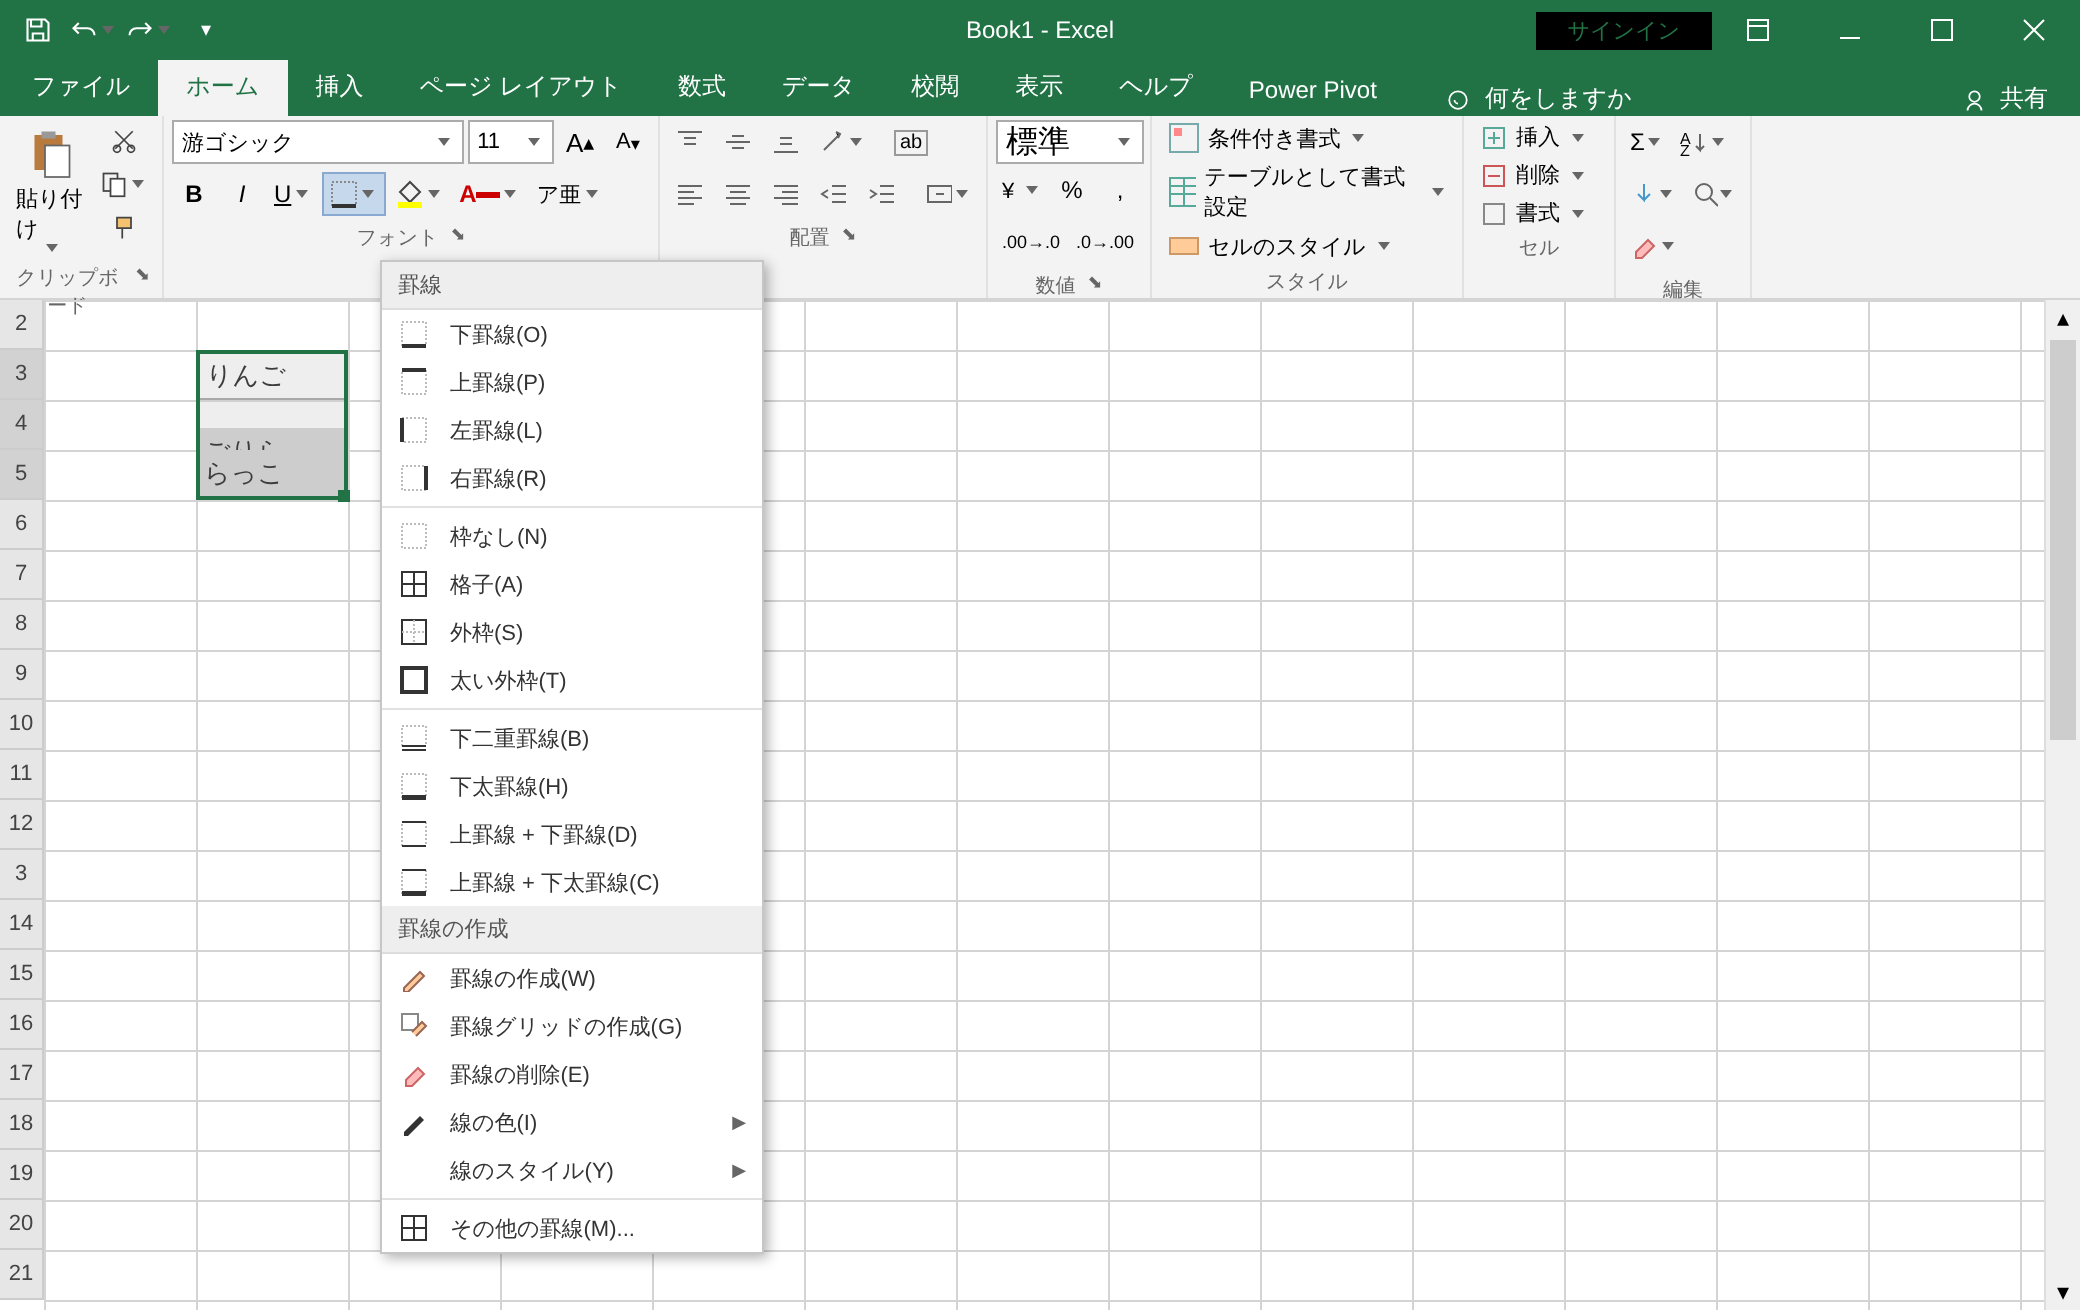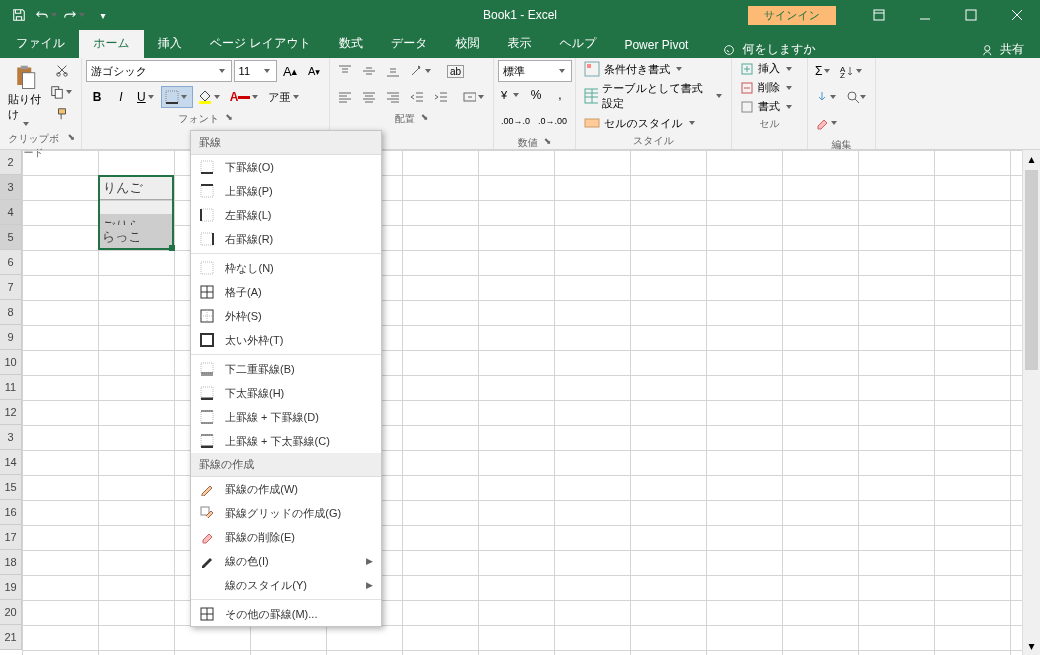--- a/index.html
+++ b/index.html
@@ -3,21 +3,21 @@
 <meta charset="utf-8">
 <style>
 *{margin:0;padding:0;box-sizing:border-box;font-family:"Yu Gothic UI","Meiryo",sans-serif}
 body{background:#fff;overflow:hidden;width:1040px;height:655px;font-size:12px}
 .titlebar{height:30px;background:#217346;display:flex;align-items:center;color:#fff;position:relative}
 .qat{display:flex;align-items:center;padding-left:6px;gap:2px}
 .qat-btn{width:26px;height:26px;display:flex;align-items:center;justify-content:center;color:#fff;cursor:pointer}
 .qat-btn svg{width:14px;height:14px}
 .title-text{position:absolute;left:50%;transform:translateX(-50%);font-size:12px}
 .window-controls{margin-left:auto;display:flex;align-items:center}
-.signin-btn{background:#fdba74;color:#217346;padding:2px 16px;font-size:11px;margin-right:20px;cursor:pointer}
+.signin-btn{background:#000000;color:#217346;padding:2px 16px;font-size:11px;cursor:pointer}
 .win-btn{width:46px;height:30px;display:flex;align-items:center;justify-content:center;cursor:pointer}
 .win-btn svg{width:12px;height:12px;stroke:#fff;fill:none;stroke-width:1}
 .tabbar{height:28px;background:#217346;display:flex;align-items:flex-end;padding-left:2px}
 .tab{padding:6px 14px;color:#fff;font-size:12px;cursor:pointer}
 .tab.active{background:#f3f3f3;color:#217346}
 .tell-me{display:flex;align-items:center;color:#fff;padding:0 10px;gap:6px;margin-left:10px}
 .share-btn{margin-left:auto;color:#fff;display:flex;align-items:center;gap:4px;padding:0 16px}
 .ribbon{height:92px;background:#f3f3f3;border-bottom:1px solid #d4d4d4;display:flex;position:relative}
 .ribbon-group{border-right:1px solid #e1e1e1;display:flex;flex-direction:column;padding:2px 4px}
 .ribbon-group-content{flex:1;display:flex;align-items:flex-start;gap:2px}
@@ -30,21 +30,21 @@
 .small-btn{width:24px;height:20px;display:flex;align-items:center;justify-content:center}
 .font-group{width:248px}
 .font-row{display:flex;gap:2px;margin-bottom:2px}
 .font-combo{width:148px;height:22px;border:1px solid #ababab;background:#fff;padding:0 4px;display:flex;align-items:center;font-size:11px}
 .size-combo{width:44px;height:22px;border:1px solid #ababab;background:#fff;padding:0 4px;display:flex;align-items:center;font-size:11px}
 .ribbon-btn{height:22px;min-width:22px;display:flex;align-items:center;justify-content:center;padding:0 3px;cursor:pointer}
 .dd{width:10px;display:flex;align-items:center;justify-content:center}
 .dd::after{content:'';border-left:3px solid transparent;border-right:3px solid transparent;border-top:4px solid #666}
 .align-group{width:164px}
 .number-group{width:82px}
-.number-combo{width:74px;height:22px;border:1px solid #ababab;background:#fff;padding:0 4px;display:flex;align-items:center;font-size:11px}
+.number-combo{width:74px;height:22px;border:1px solid #ababab;background:#fff;padding:0 4px;display:flex;align-items:center;font-size:16px}
 .styles-group{width:156px}
 .style-item{display:flex;align-items:center;gap:4px;padding:1px 4px;font-size:11px;cursor:pointer}
 .cells-group{width:76px}
 .cell-item{display:flex;align-items:center;gap:4px;padding:1px 4px;font-size:11px;cursor:pointer}
 .editing-group{width:68px}
 .font-col{display:flex;flex-direction:column;gap:2px}
 .sheet-area{position:relative;height:505px}
 .row-headers{position:absolute;left:0;top:0;width:22px}
 .row-header{height:25px;background:#e6e6e6;border-right:1px solid #ccc;border-bottom:1px solid #ccc;display:flex;align-items:center;justify-content:center;font-size:11px;color:#444}
 .row-header.sel{background:#d2d2d2}

